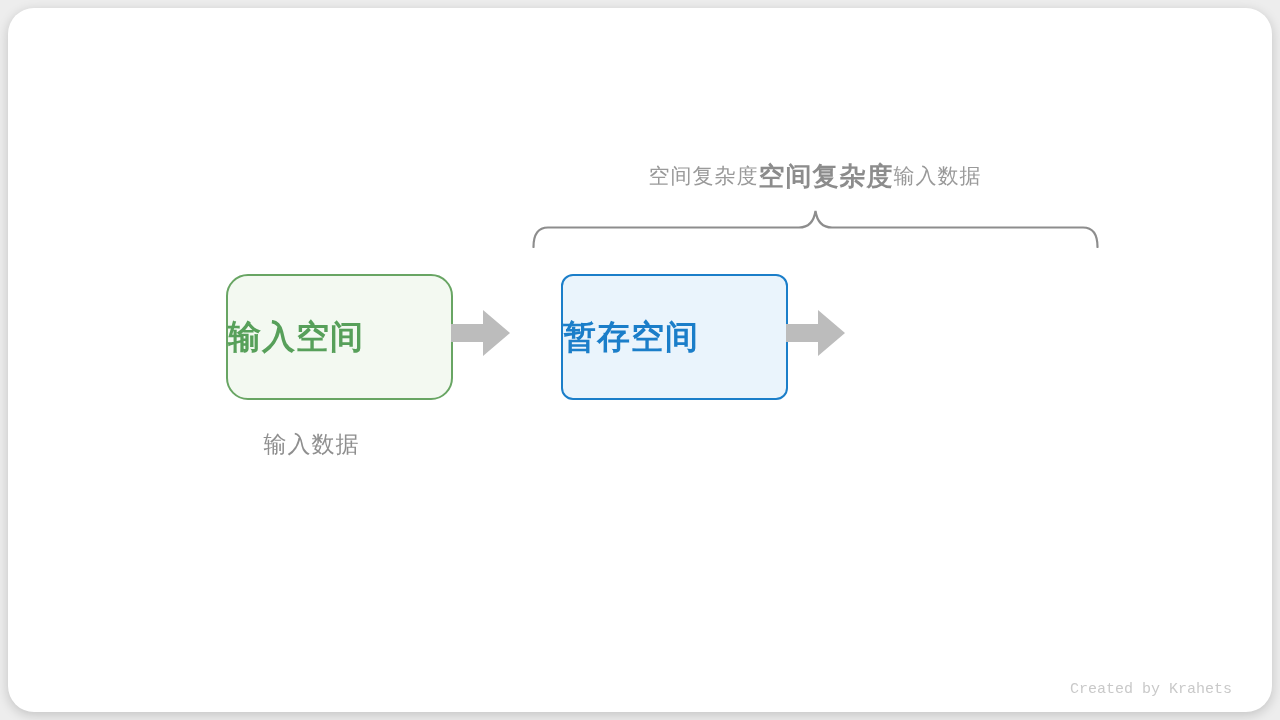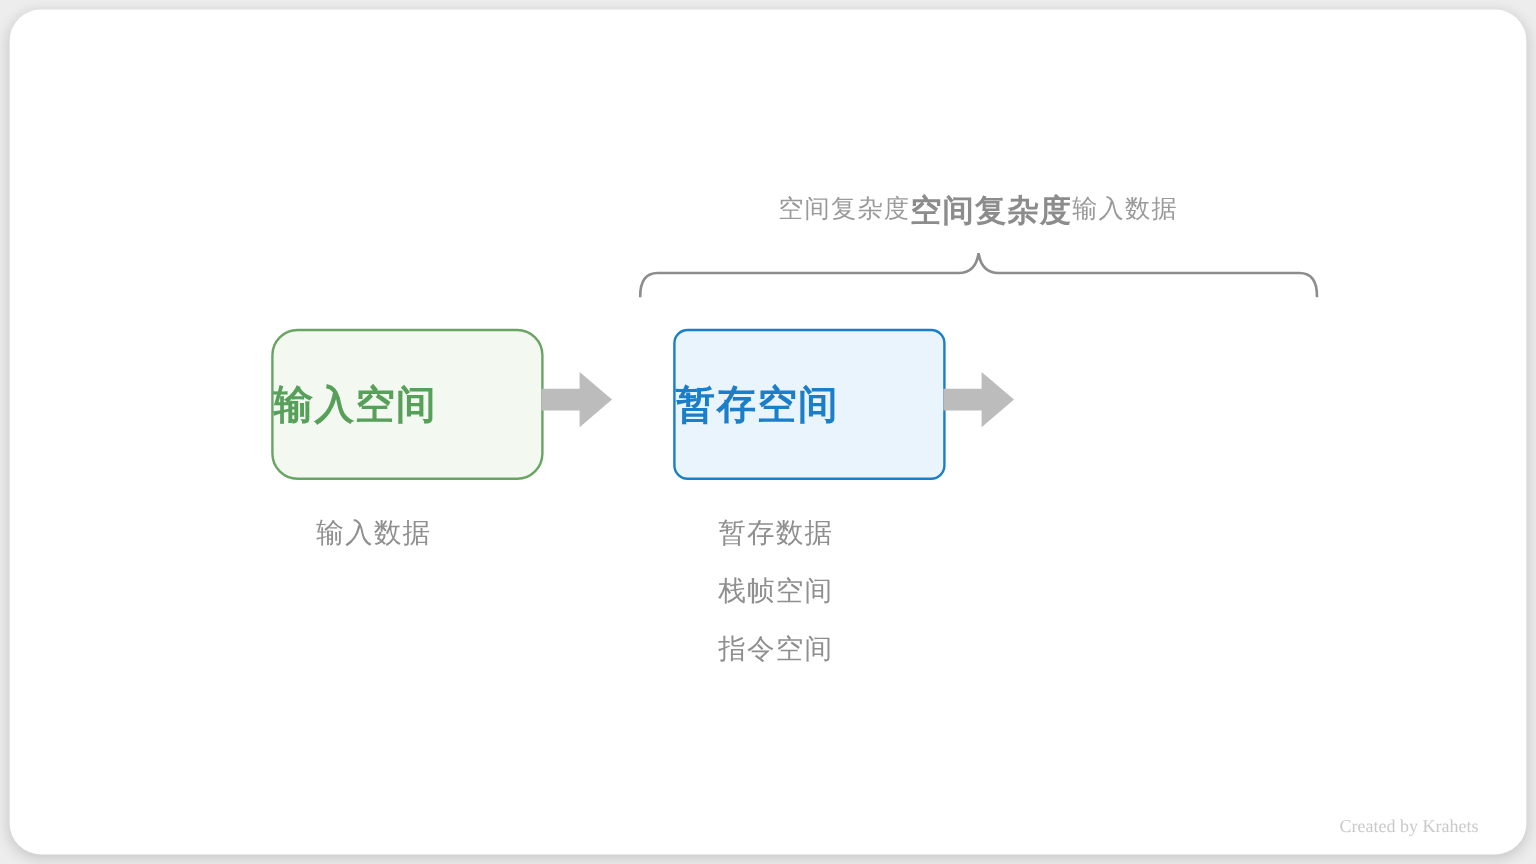--- a/index.html
+++ b/index.html
@@ -112,21 +112,21 @@
     letter-spacing: 1px;
   }
   .notes-input  { left: 190px; }
   .notes-temp   { left: 525px; }
   .notes-output { left: 862px; }
   
   .watermark {
     position: absolute;
     right: 40px;
     top: 673px;
-    font-family: Liberation Serif, serif;
+    font-family: Liberation Mono, monospace;
     font-size: 15px;
     color: var(--watermark-text);
   }
 </style>
 </head>
 <body>
 
 <div class="canvas">
   <div class="card">
 
@@ -152,23 +152,18 @@
 
     <svg class="arrow arrow-2" viewBox="0 0 59 46">
       <polygon points="0,14 32,14 32,0 59,23 32,46 32,32 0,32"></polygon>
     </svg>
 
 
     <div class="notes notes-input">
       <div>输入数据</div>
     </div>
 
-    <div class="notes notes-temp">
-      <div>暂存数据</div>
-      <div>栈帧空间</div>
-      <div>指令空间</div>
-    </div>
 
 
     <div class="watermark">Created by Krahets</div>
 
   </div>
 </div>
 
 </body></html>

